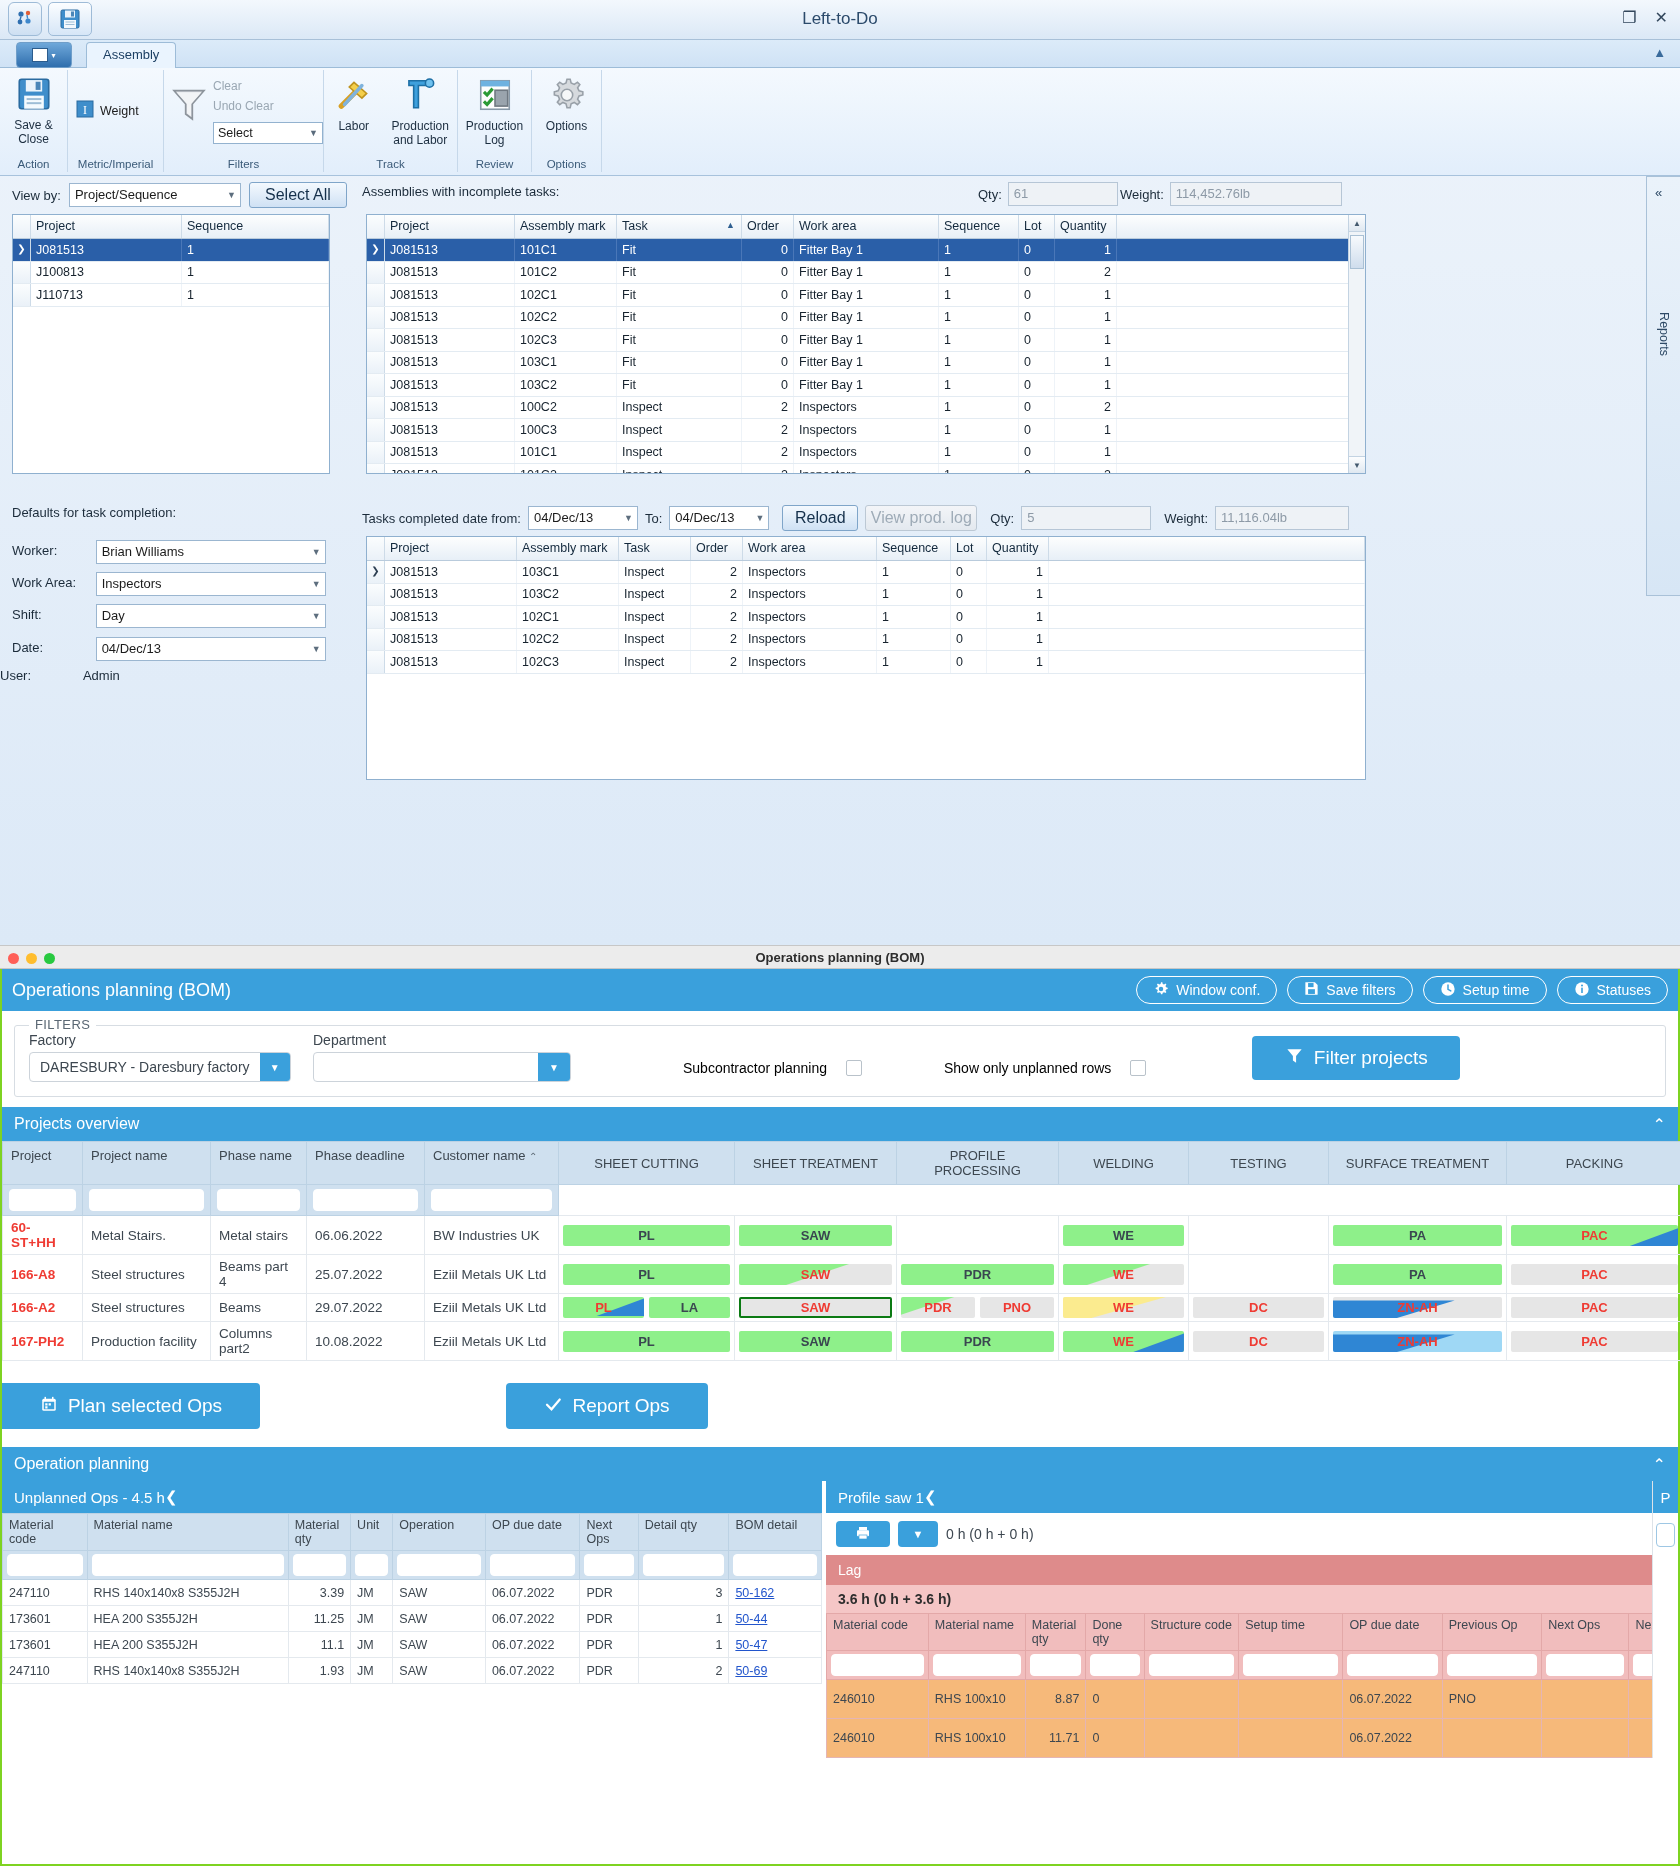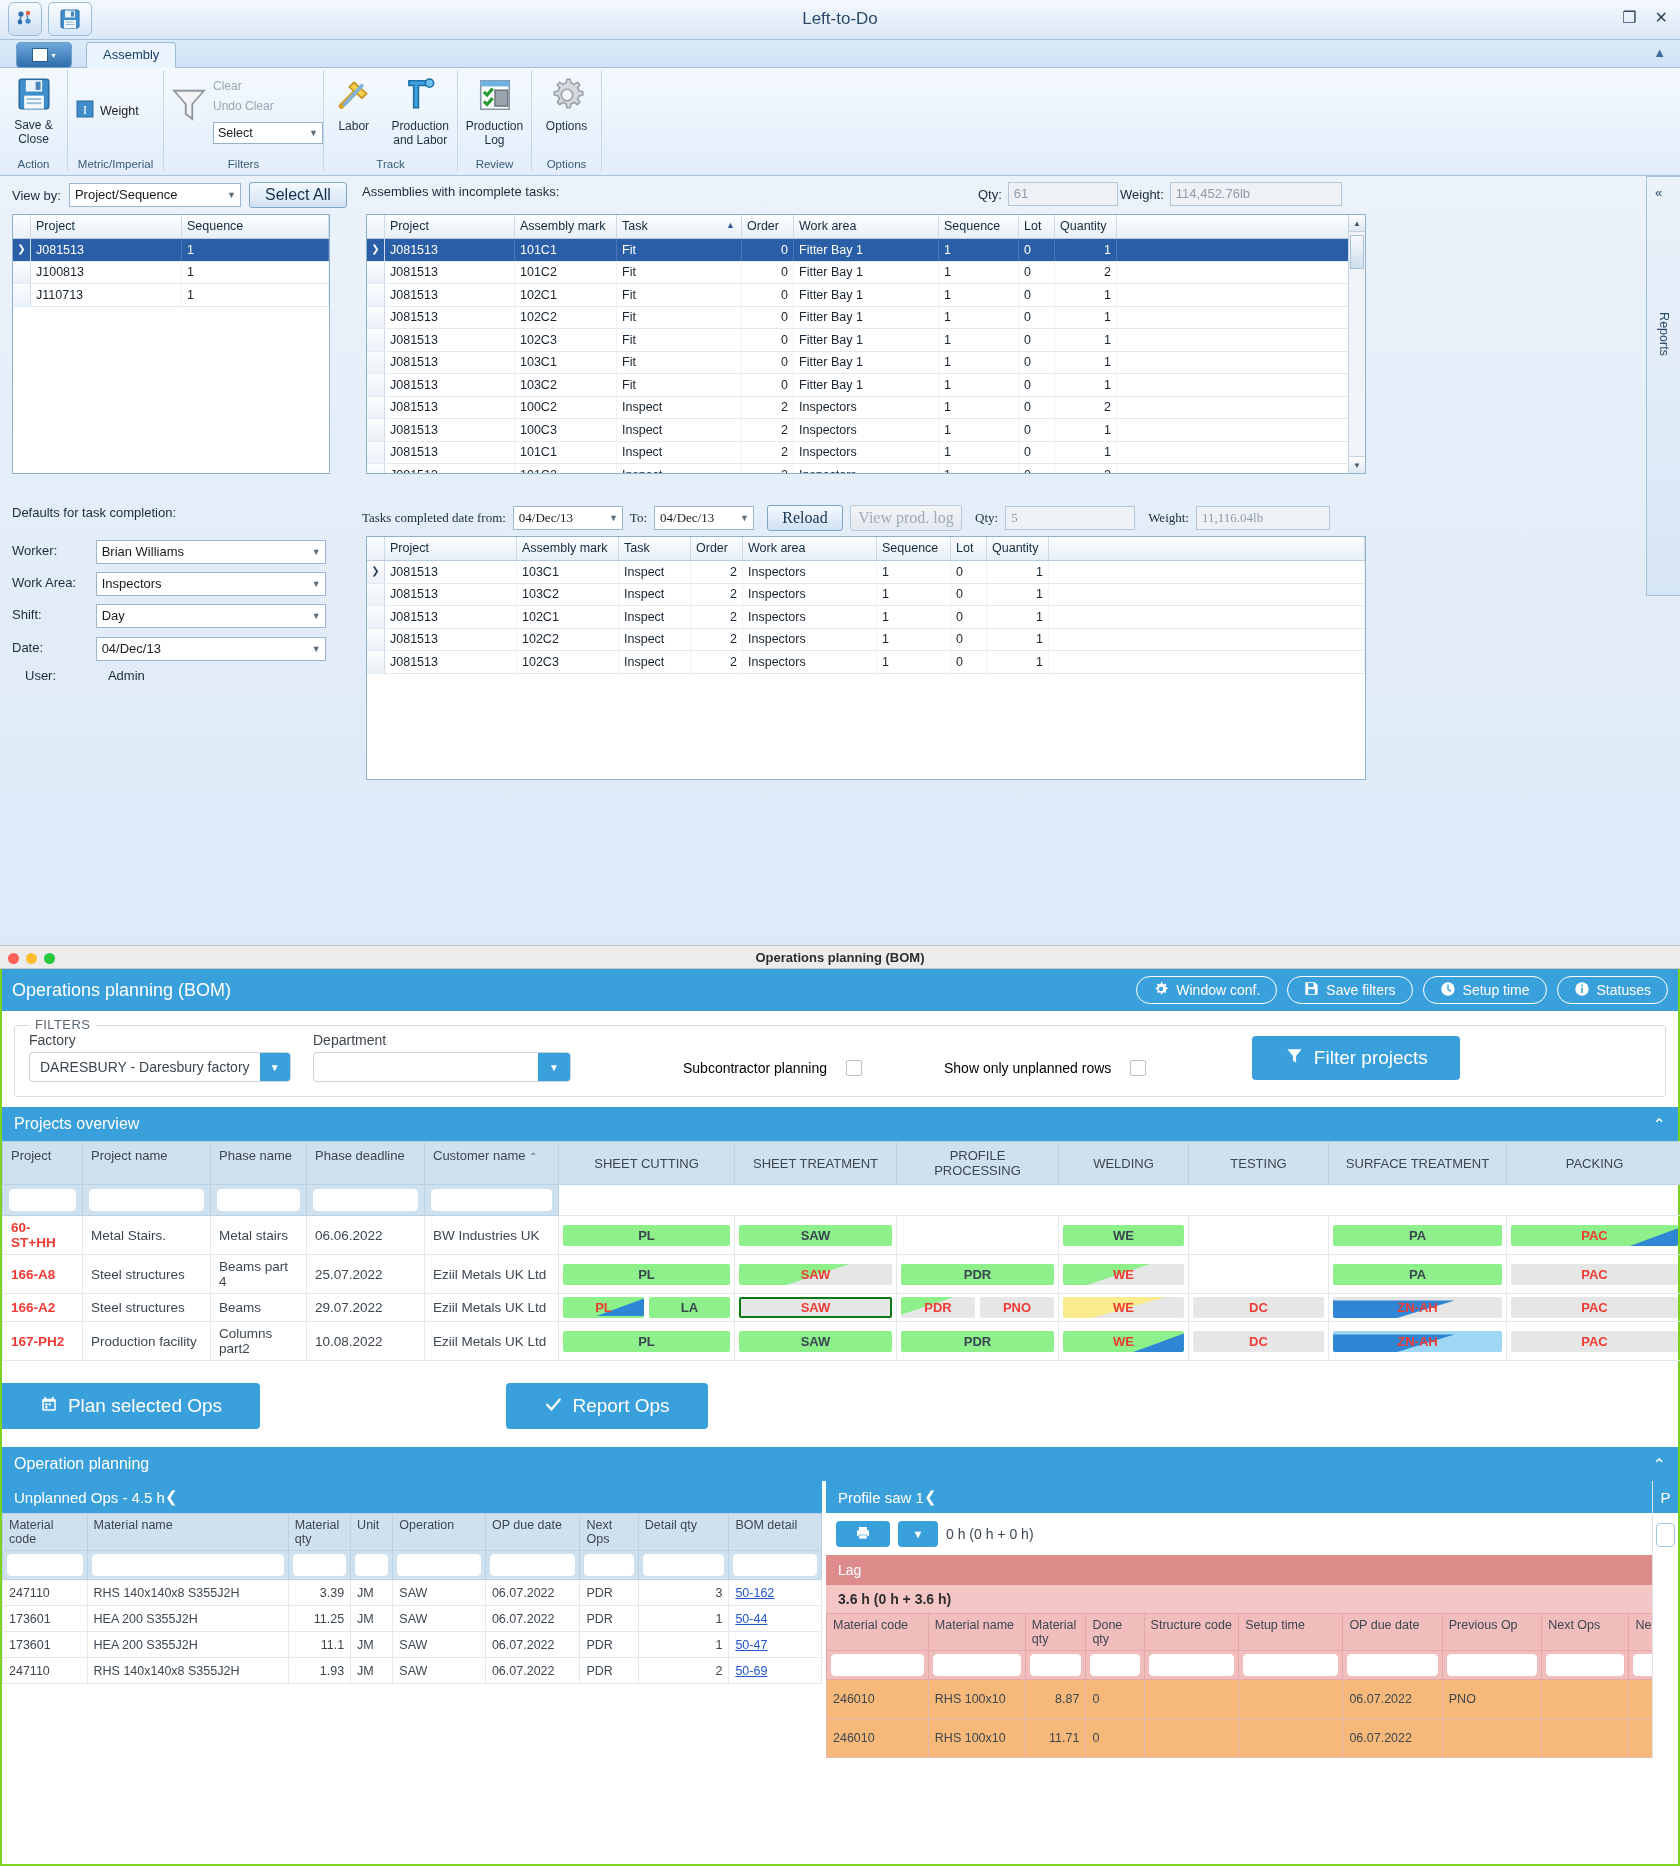--- a/index.html
+++ b/index.html
@@ -562,26 +562,26 @@
       <span class="ar">▼</span>
     </div>
   </div>
   <div style="position:absolute;left:12px;top:637px;">
     <span class="wlabel" style="display:inline-block;width:80px;">Date:</span>
     <div class="wcombo" style="display:inline-block;width:230px;vertical-align:middle;">
       <span>04/Dec/13</span>
       <span class="ar">▼</span>
     </div>
   </div>
-  <div style="position:absolute;left:25px;top:668px;">
+  <div style="position:absolute;left:0;top:668px;">
     <span class="wlabel" style="display:inline-block;width:80px;">User:</span>
     <span class="wlabel">Admin</span>
   </div>
 
-  <div style="position:absolute;left:362px;top:505px;display:flex;align-items:center;gap:7px;font-family:Liberation Serif, serif;">
+  <div style="position:absolute;left:362px;top:505px;display:flex;align-items:center;gap:7px;">
     <span class="wlabel">Tasks completed date from:</span>
     <div class="wcombo" style="width:110px;">
       <span>04/Dec/13</span>
       <span class="ar">▼</span>
     </div>
     <span class="wlabel">To:</span>
     <div class="wcombo" style="width:100px;">
       <span>04/Dec/13</span>
       <span class="ar">▼</span>
     </div>

